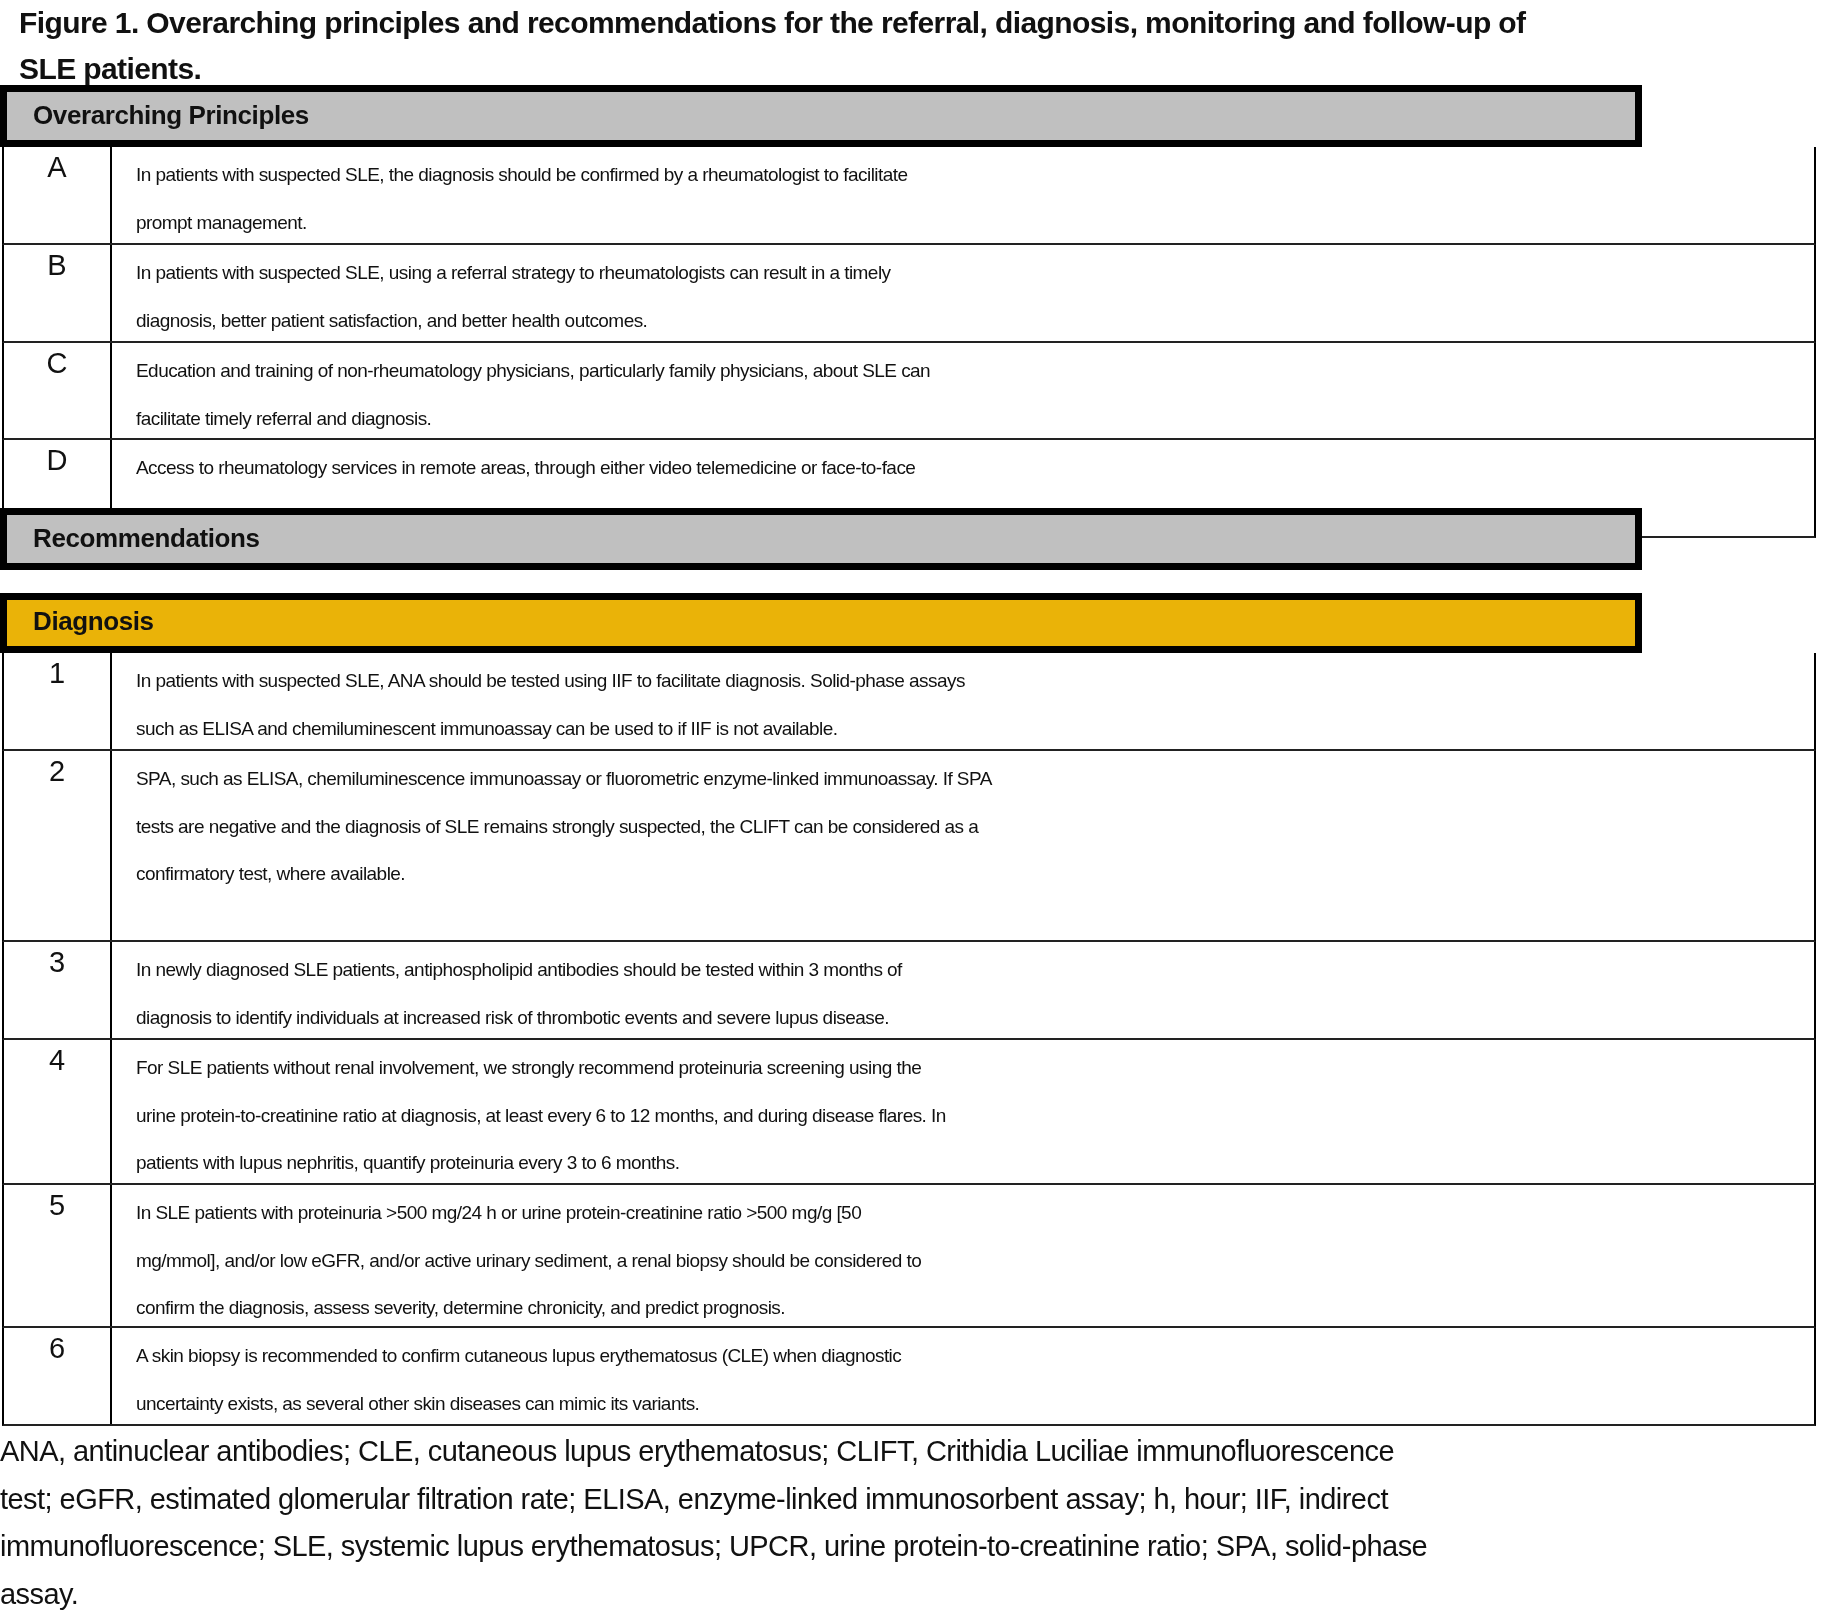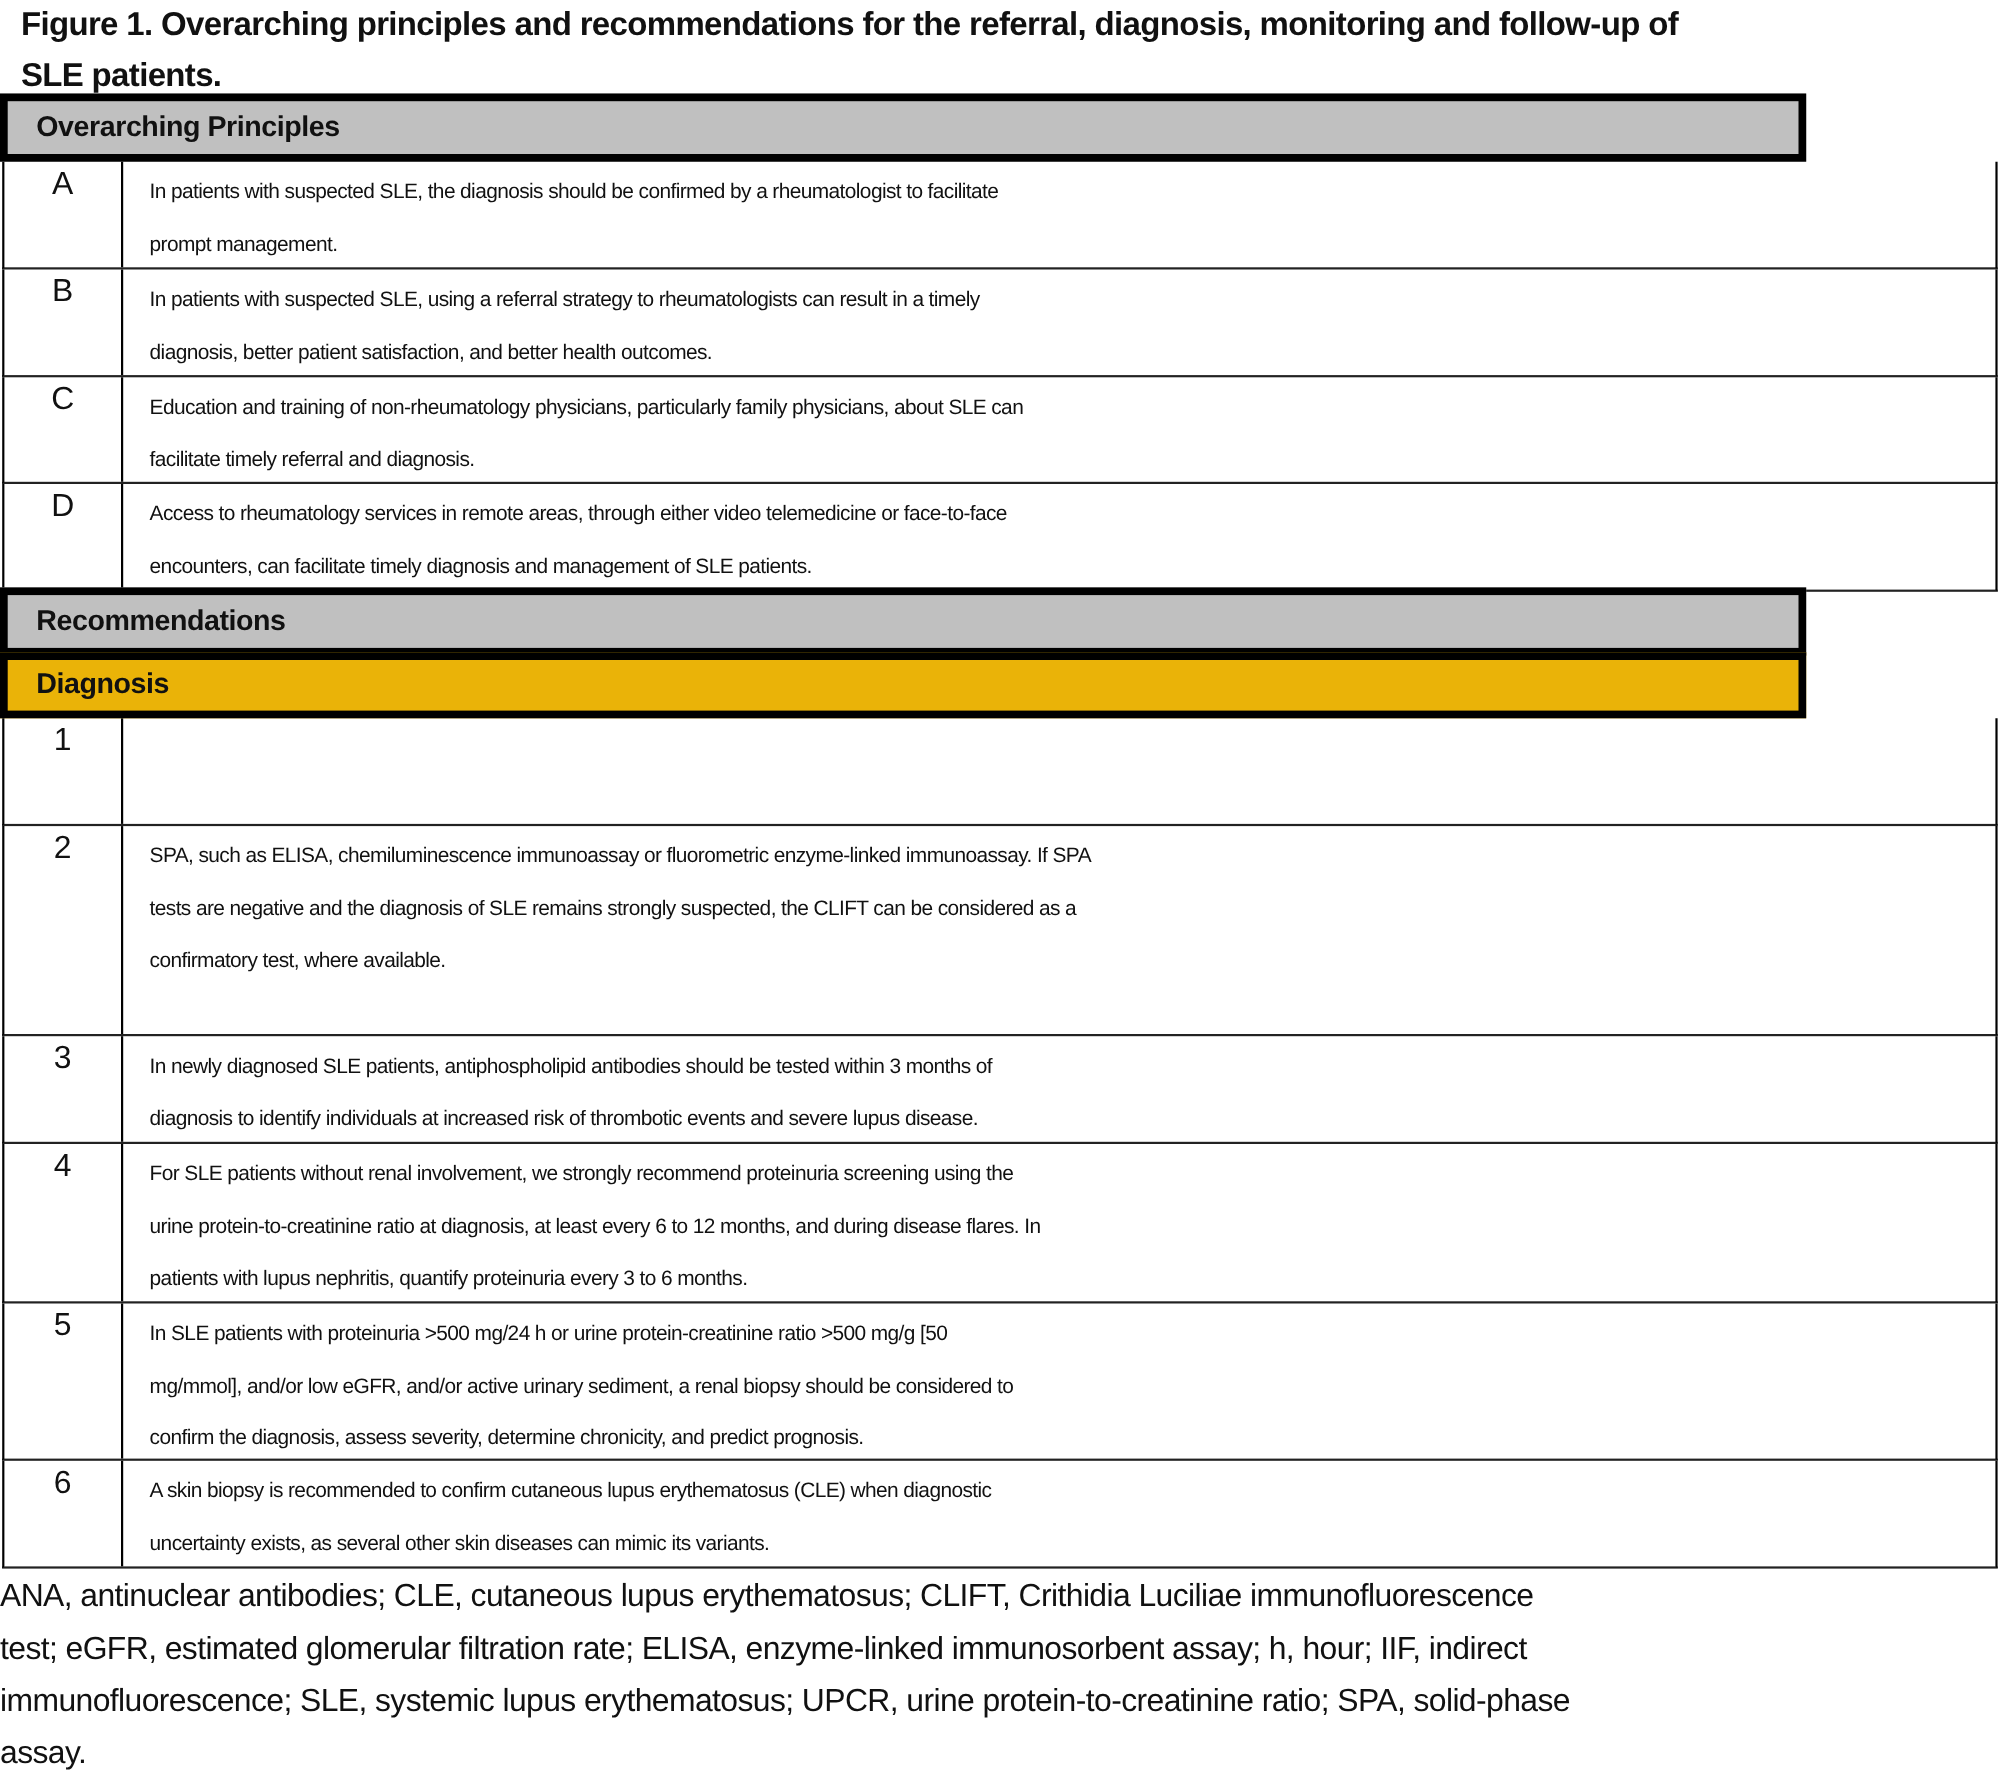--- a/index.html
+++ b/index.html
@@ -6,21 +6,21 @@
   body { width: 1822px; height: 1614px; position: relative; overflow: hidden;
          font-family: "Liberation Sans", sans-serif; color: #111111; }
   .title { position: absolute; left: 0; top: 0; width: 1822px; font-weight: bold;
            font-size: 30px; line-height: 46px; letter-spacing: -0.6px; }
   .title .line { display: block; white-space: nowrap; margin-left: 19px; }
   .hdr { position: absolute; left: 0; width: 1642px; box-sizing: border-box;
          font-weight: bold; font-size: 26px; letter-spacing: -0.4px; }
   .hdr span { position: absolute; left: 26px; }
   #hdr-principles { top: 85px; height: 62px; background: #c0c0c0; border: 7px solid #000; }
   #hdr-principles span { top: 8px; }
-  #hdr-recs { top: 508px; height: 62px; background: #c0c0c0; border: 7px solid #000; margin-top: 26px; }
+  #hdr-recs { top: 508px; height: 62px; background: #c0c0c0; border: 7px solid #000; }
   #hdr-recs span { top: 8px; }
   #hdr-diag { top: 593px; height: 60px; background: #eab308; border: 7px solid #000; }
   #hdr-diag span { top: 6px; }
   .row { position: absolute; left: 2px; width: 1814px; box-sizing: border-box;
          border-left: 2px solid #000; border-right: 2px solid #000; border-bottom: 2px solid #222; }
   .row .num { position: absolute; left: 0; top: 0; bottom: 0; width: 108px;
               border-right: 2px solid #000; text-align: center; font-size: 29px; padding-top: 4px; box-sizing: border-box; }
   .row .txt { position: absolute; left: 132px; top: 4px; right: 8px; font-size: 19px;
               line-height: 47.5px; letter-spacing: -0.55px; }
   .row .txt .line, .foot .line { display: block; white-space: nowrap; }
@@ -73,20 +73,24 @@
 <div class="hdr" id="hdr-recs">
   <span>Recommendations</span>
 </div>
 <div class="hdr" id="hdr-diag">
   <span>Diagnosis</span>
 </div>
 
 <div id="rec-rows">
     <div class="row" style="top: 653px; height: 98px;">
       <div class="num">1</div>
+      <div class="txt">
+        <span class="line">In patients with suspected SLE, ANA should be tested using IIF to facilitate diagnosis. Solid-phase assays</span>
+        <span class="line">such as ELISA and chemiluminescent immunoassay can be used to if IIF is not available.</span>
+      </div>
     </div>
     <div class="row" style="top: 751px; height: 191px;">
       <div class="num">2</div>
       <div class="txt">
         <span class="line">SPA, such as ELISA, chemiluminescence immunoassay or fluorometric enzyme-linked immunoassay. If SPA</span>
         <span class="line">tests are negative and the diagnosis of SLE remains strongly suspected, the CLIFT can be considered as a</span>
         <span class="line">confirmatory test, where available.</span>
       </div>
     </div>
     <div class="row" style="top: 942px; height: 98px;">

